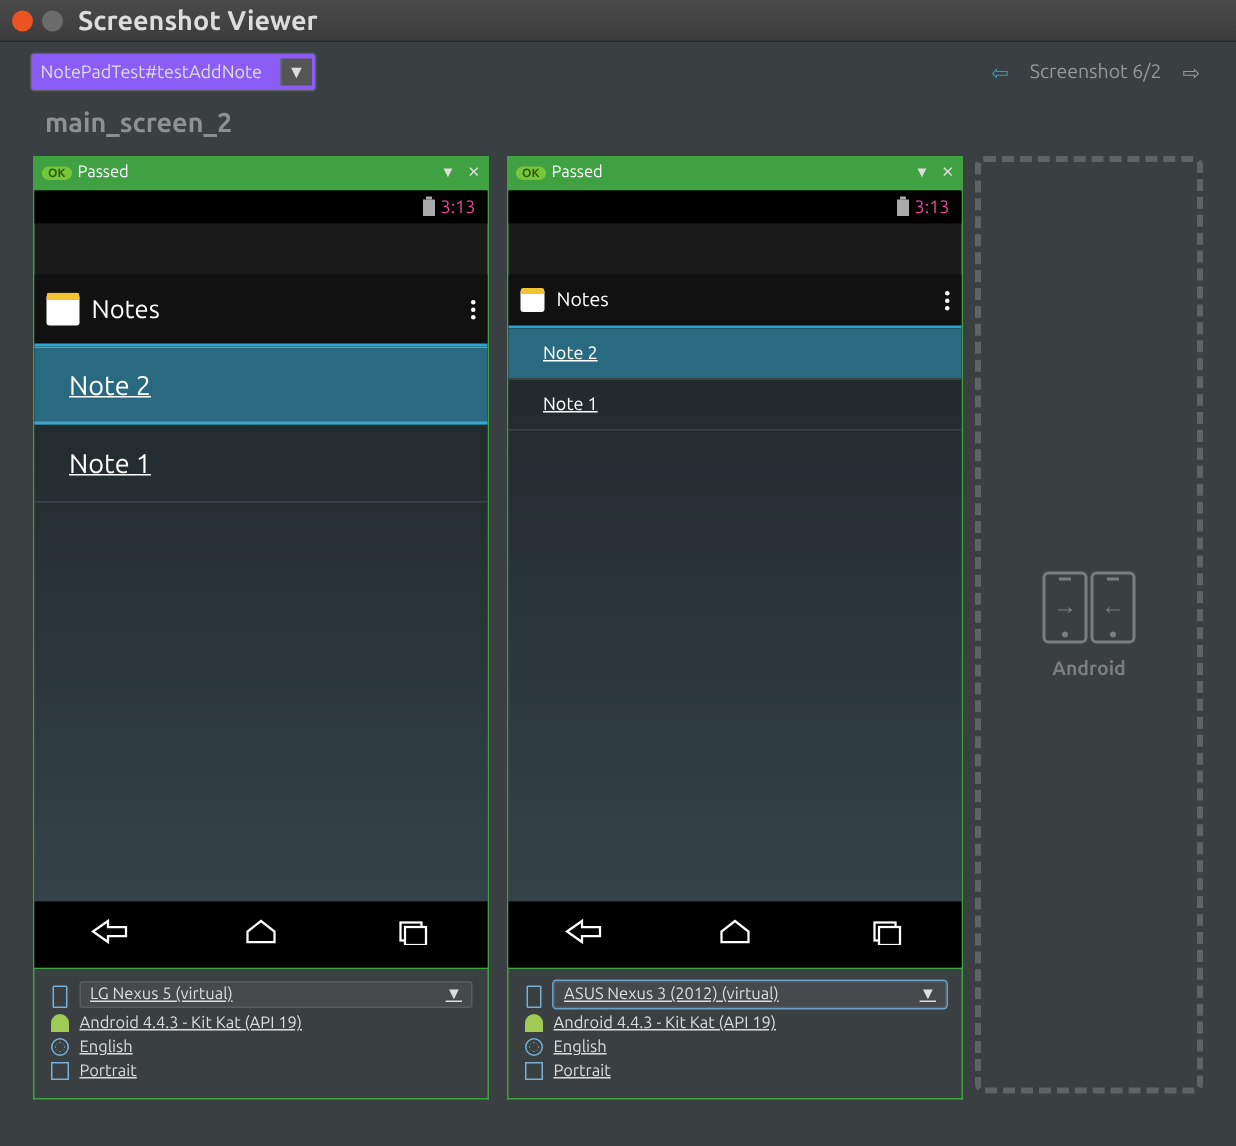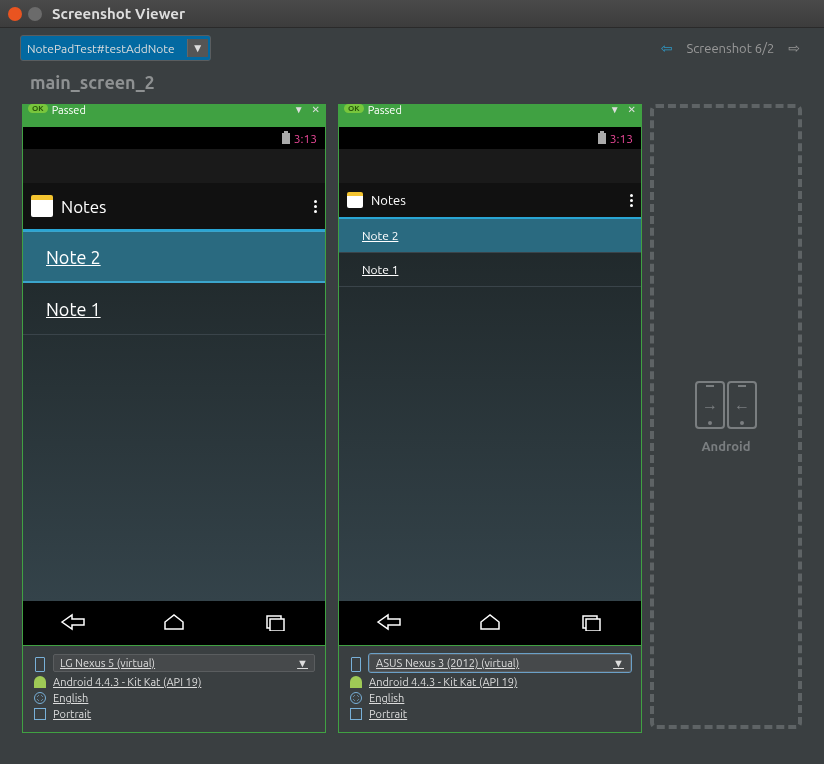--- a/index.html
+++ b/index.html
@@ -30,32 +30,32 @@
       border-radius: 50%;
       display: flex;
       align-items: center;
       justify-content: center;
       font-size: 9px;
     }
     .window-btn.close { background: #e95420; }
     .window-btn.min { background: #6b6b6b; }
     .window-title {
       color: #ddd;
-      font-size: 15px;
+      font-size: 18px;
       font-weight: 600;
     }
     .toolbar {
       height: 40px;
       display: flex;
       align-items: center;
       justify-content: space-between;
       padding: 0 20px;
     }
     .dropdown {
-      background: #0369a1;
+      background: #8b5cf6;
       border: 1px solid #5a5d5f;
       border-radius: 3px;
       padding: 3px 6px;
       display: flex;
       align-items: center;
       gap: 8px;
       font-size: 12px;
       color: #ddd;
     }
     .dropdown-btn {
@@ -87,21 +87,21 @@
     }
     .panel {
       width: 304px;
       display: flex;
       flex-direction: column;
     }
     .panel-header {
       height: 22px;
       background: #40a142;
       display: flex;
-      align-items: flex-start;
+      align-items: center;
       padding: 0 6px;
       font-size: 11px;
       color: #fff;
       gap: 4px;
     }
     .status-badge {
       background: #78c63c;
       color: #2a5a0a;
       border-radius: 7px;
       padding: 0 4px;

